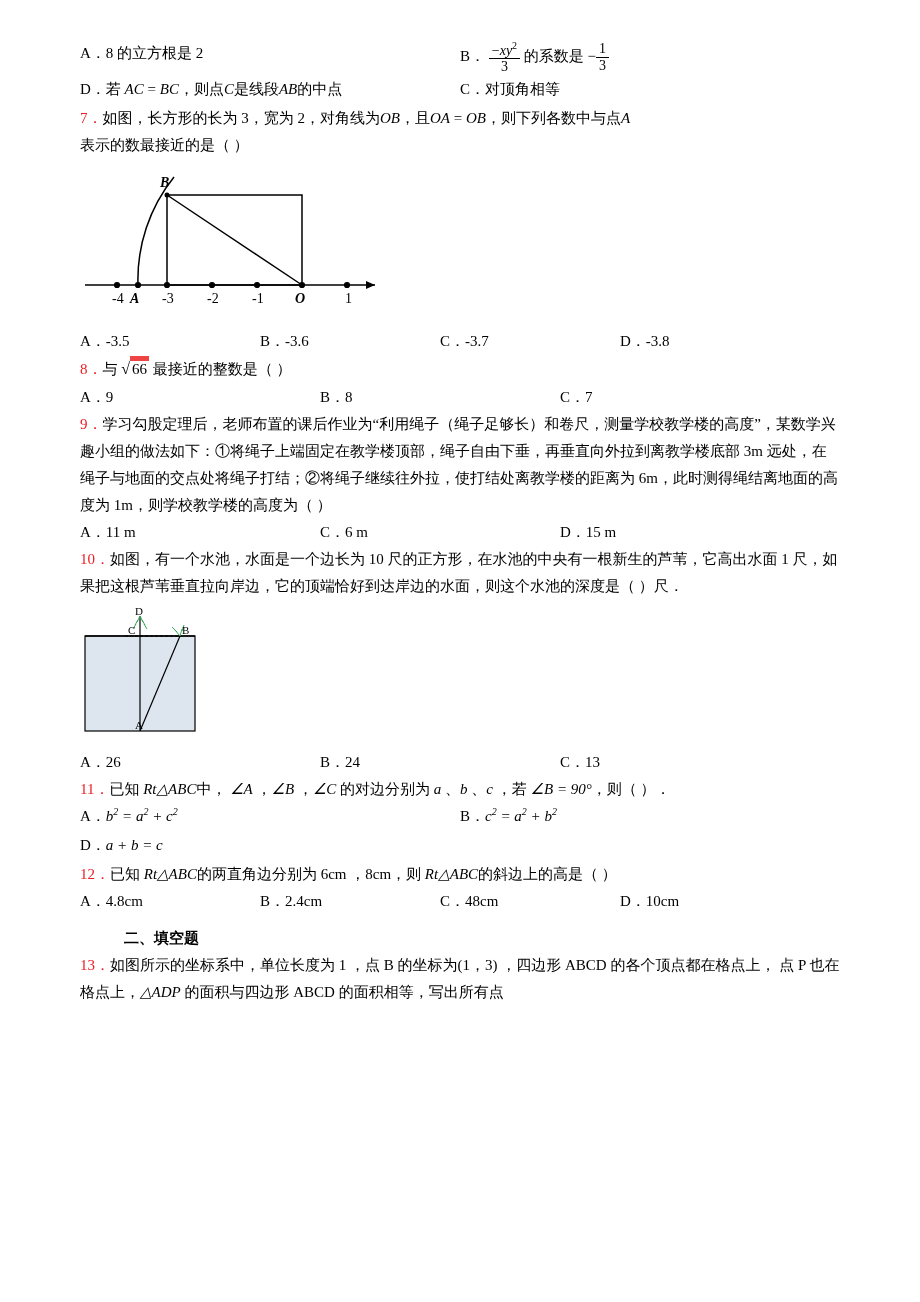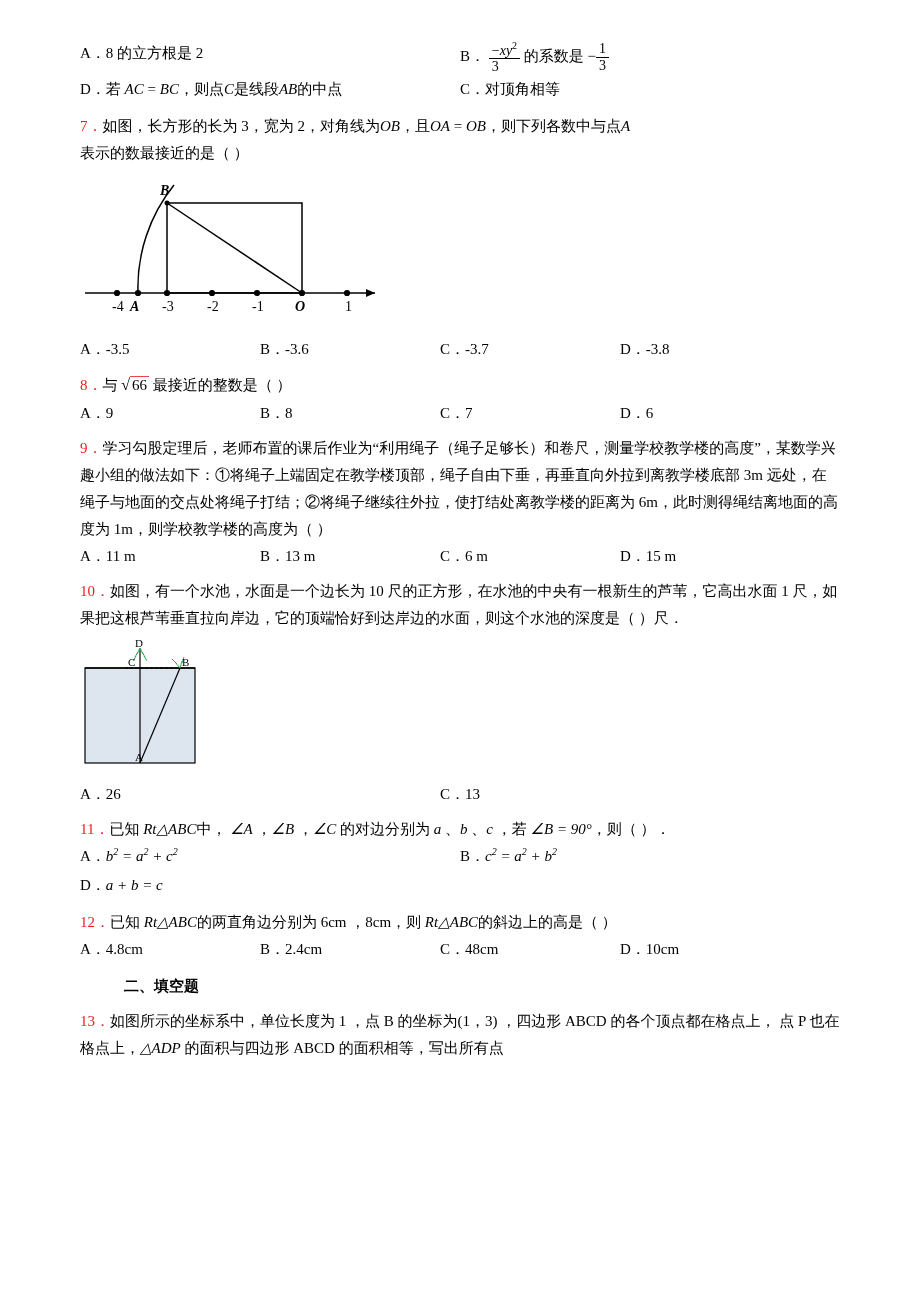--- a/index.html
+++ b/index.html
@@ -5,36 +5,36 @@
   body {
     font-family: "SimSun", "宋体", serif;
     font-size: 15px;
     line-height: 1.8;
     color: #000;
     width: 760px;
     margin: 20px auto;
     padding: 20px 80px;
     background: #fff;
   }
-  .q { margin-top: 8px; }
+  .q { }
   .opts4 { display: flex; justify-content: space-between; padding-right: 40px; }
   .opts4 > div { flex: 1; }
   .opts2 { display: flex; flex-wrap: wrap; }
   .opts2 > div { width: 50%; margin-bottom: 2px; }
   .num { color: #ed1c24; }
   .ital { font-style: italic; font-family: "Times New Roman", serif; }
-  .frac { display: inline-block; vertical-align: middle; text-align: left; font-family: "Times New Roman", serif; font-size: 14px; line-height: 1.1; }
+  .frac { display: inline-block; vertical-align: middle; text-align: center; font-family: "Times New Roman", serif; font-size: 14px; line-height: 1.1; }
   .frac .n { display: block; border-bottom: 1px solid #000; padding: 0 3px; }
   .frac .d { display: block; padding: 0 3px; }
   .svgwrap { margin: 6px 0 4px 0; }
   .section { font-weight: bold; margin-top: 10px; margin-left: 44px; }
   sup { font-size: 10px; }
   .sqrt { display: inline-block; position: relative; font-family: "Times New Roman", serif; }
   .sqrt::before { content: "√"; font-size: 16px; }
-  .sqrt .rad { border-top: 1px solid #ef4444; padding: 0 2px; }
+  .sqrt .rad { border-top: 5px solid #ef4444; padding: 0 2px; }
   .times { font-family: "Times New Roman", serif; }
 </style>
 </head>
 <body>
 
 <div class="opts2">
   <div>
     <span>A．</span><span>8 的立方根是 2</span>
   </div>
   <div>
@@ -95,29 +95,27 @@
 
 <div class="q">
   <span class="num">8．</span><span>与</span>
   <span class="sqrt"><span class="rad">66</span></span>
   <span>最接近的整数是（   ）</span>
 </div>
 <div class="opts4">
   <div><span>A．</span><span>9</span></div>
   <div><span>B．</span><span>8</span></div>
   <div><span>C．</span><span>7</span></div>
-  <div><span>D．</span><span>6</span></div>
 </div>
 
 <div class="q">
   <span class="num">9．</span><span>学习勾股定理后，老师布置的课后作业为“利用绳子（绳子足够长）和卷尺，测量学校教学楼的高度”，某数学兴趣小组的做法如下：①将绳子上端固定在教学楼顶部，绳子自由下垂，再垂直向外拉到离教学楼底部 3m 远处，在绳子与地面的交点处将绳子打结；②将绳子继续往外拉，使打结处离教学楼的距离为 6m，此时测得绳结离地面的高度为 1m，则学校教学楼的高度为（      ）</span>
 </div>
 <div class="opts4">
   <div><span>A．</span><span>11 m</span></div>
-  <div><span>B．</span><span>13 m</span></div>
   <div><span>C．</span><span>6 m</span></div>
   <div><span>D．</span><span>15 m</span></div>
 </div>
 
 <div class="q">
   <span class="num">10．</span><span>如图，有一个水池，水面是一个边长为 10 尺的正方形，在水池的中央有一根新生的芦苇，它高出水面 1 尺，如果把这根芦苇垂直拉向岸边，它的顶端恰好到达岸边的水面，则这个水池的深度是（        ）尺．</span>
 </div>
 <div class="svgwrap">
 <svg width="120" height="130" viewBox="0 0 120 130">
   <rect x="5" y="30" width="110" height="95" fill="#dde6ee" stroke="#000" stroke-width="1.2"></rect>
@@ -132,20 +130,21 @@
   <g font-family="Times New Roman" font-size="11">
     <text x="55" y="9">D</text>
     <text x="48" y="28">C</text>
     <text x="102" y="28">B</text>
     <text x="55" y="123">A</text>
   </g>
 </svg>
 </div>
 <div class="opts4">
   <div><span>A．</span><span>26</span></div>
+  <div><span>B．</span><span>24</span></div>
   <div><span>C．</span><span>13</span></div>
 </div>
 
 <div class="q">
   <span class="num">11．</span><span>已知</span>
   <span class="ital">Rt△ABC</span><span>中，</span>
   <span class="ital">∠A</span> ，<span class="ital">∠B</span> ，<span class="ital">∠C</span>
   <span>的对边分别为</span>
   <span class="ital">a</span> 、<span class="ital">b</span> 、<span class="ital">c</span>
   <span>，若</span>

